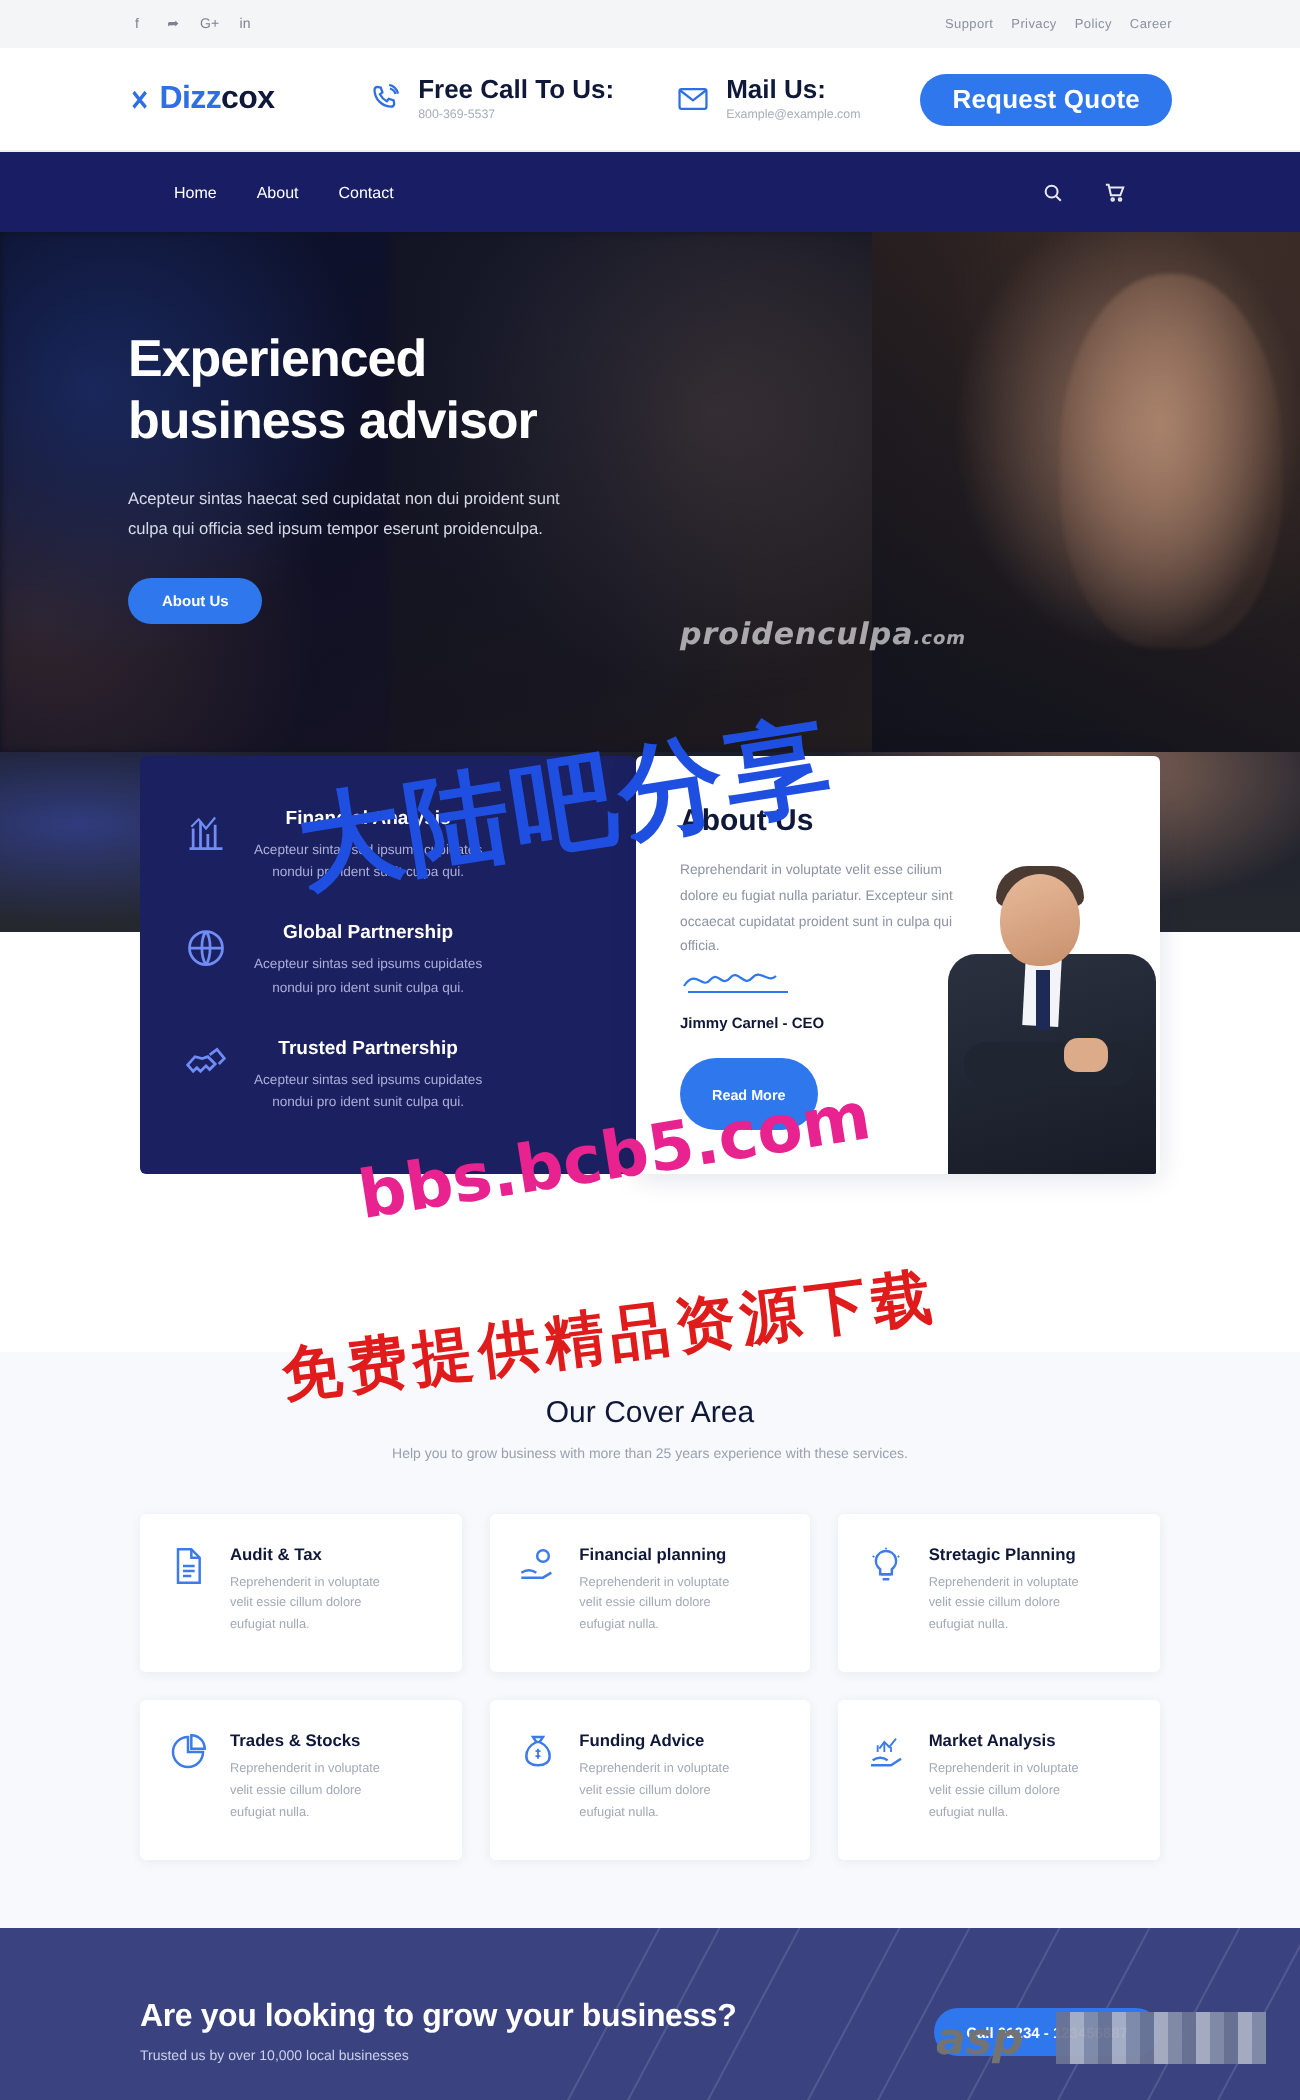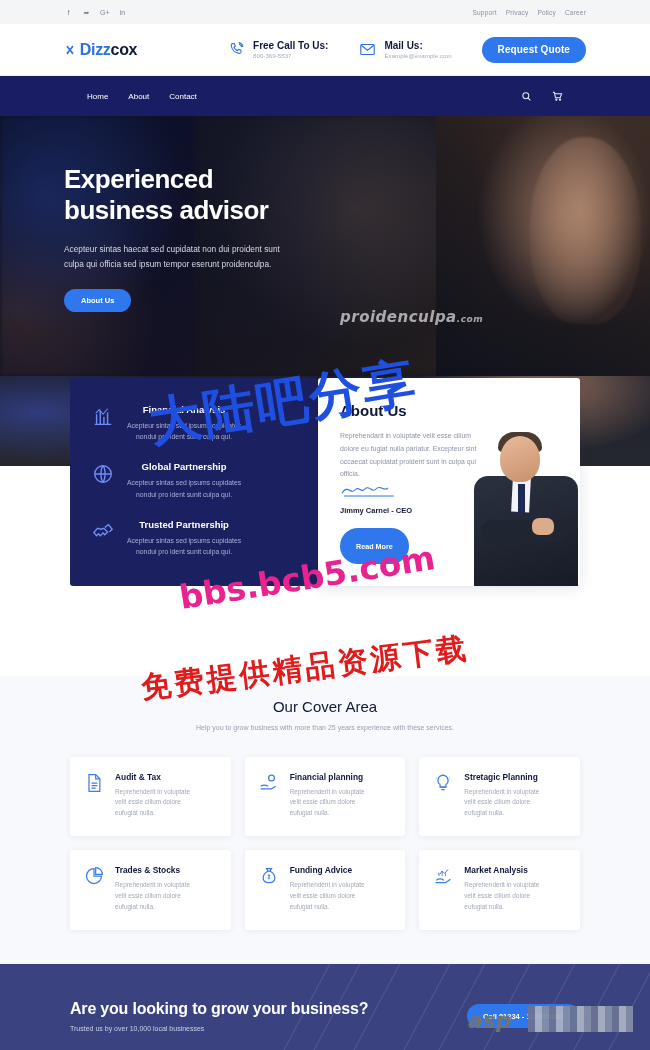--- a/index.html
+++ b/index.html
@@ -42,27 +42,27 @@
   .logo-text .a{ color:#2f6fe4;text-align:center; }
   .logo-text .b{ color:#10183a; }
 
   .contacts{ display:flex; gap:30px; margin-left:auto; align-items:center; }
   .cinfo{ display:flex; align-items:center; gap:7px; }
   .cic{
     width:19px; height:19px; color:#2f6fe4;
     display:flex; align-items:center; justify-content:center;
   }
   .cic svg{ width:17px; height:17px; }
-  .ctext .ct-t{ font-size:10px; font-weight:700; color:#10183a; line-height:1.3; }
+  .ctext .ct-t{ font-size:13px; font-weight:700; color:#10183a; line-height:1.3; }
   .ctext .ct-s{ font-size:6.2px; color:#a8adba; line-height:1.4; }
 
   .quote-btn{
     margin-left:30px;
     background:#2f77ed; color:#fff; border:none; border-radius:20px;
-    padding:0 16px; height:26px; font-size:10px; font-weight:700;
+    padding:0 16px; height:26px; font-size:13px; font-weight:700;
     font-family:inherit; cursor:pointer; letter-spacing:.1px;
   }
 
   
   .nav{
     height:40px; background:#191d63;
     display:flex; align-items:center; padding:0 87px;
   }
   .nav-links{ display:flex; gap:20px; }
   .nav-links a{

